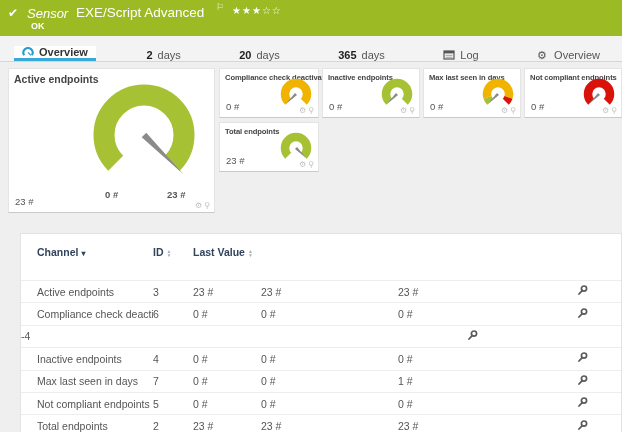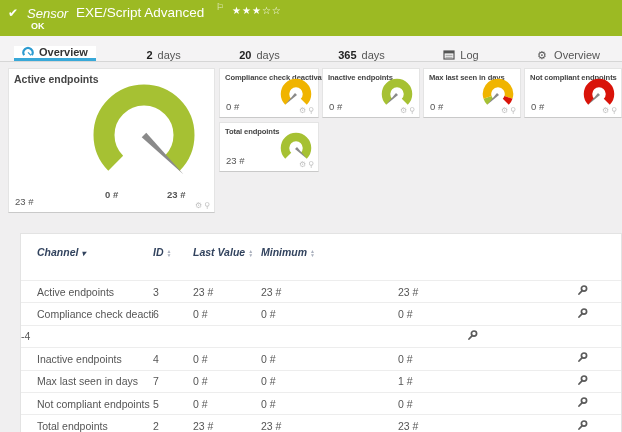--- a/index.html
+++ b/index.html
@@ -36,21 +36,21 @@
   .mini-gauge{position:absolute;right:2px;top:7px;}
   #main-gauge{position:absolute;left:58px;top:14px;}
   .main-scale{position:absolute;top:120px;left:0;width:100%;font-size:9.5px;font-weight:bold;color:#555;}
   .main-scale .smin{position:absolute;left:96px;}
   .main-scale .smax{position:absolute;left:158px;}
   
   .tcard{position:absolute;left:20px;top:233px;width:602px;height:199px;background:#fff;
          border:1px solid #e3e3e3;border-bottom:none;box-sizing:border-box;overflow:hidden;}
   .trow{display:grid;grid-template-columns:132px 40px 68px 137px 150px 70px;align-items:center;}
   .thead{height:46px;align-items:start;padding-top:13px;box-sizing:border-box;}
-  .thead .cell{font-size:10.5px;font-weight:bold;color:#32435e;line-height:11px;font-style:italic;}
+  .thead .cell{font-size:10.5px;font-weight:bold;color:#32435e;line-height:11px;}
   .tbody .trow{height:21.4px;border-top:1px solid #ededed;}
   .cell{padding-right:2px;}
   .cell.c-channel{padding-left:16px;text-align:left;white-space:nowrap;overflow:hidden;}
   .cell.num{text-align:left;}
   .cell.c-act{text-align:center;}
   .tbody .cell{font-size:10.5px;color:#555;}
   .sorters{display:inline-flex;flex-direction:column;vertical-align:middle;margin-left:3px;
            font-size:5px;line-height:4px;color:#aab0bd;}
   .sortdesc{color:#32435e;font-size:8px;margin-left:3px;}
   .wrench{display:inline-flex;width:13px;height:13px;cursor:pointer;}
@@ -198,24 +198,20 @@
   <div class="trow thead" id="thead">
       <div class="cell c-channel sorthdr"><span>Channel</span><span class="sortdesc">▾</span></div>
       <div class="cell num sorthdr"><span>ID</span><span class="sorters">
           <span>▲</span>
           <span>▼</span>
         </span></div>
       <div class="cell num sorthdr"><span>Last Value</span><span class="sorters">
           <span>▲</span>
           <span>▼</span>
         </span></div>
-      <div class="cell num sorthdr"><span>Minimum</span><span class="sorters">
-          <span>▲</span>
-          <span>▼</span>
-        </span></div>
       <div class="cell c-act"></div>
     </div>
   <div class="tbody" id="tbody">
   <div class="trow">
     <div class="cell c-channel">Active endpoints</div>
     <div class="cell num">3</div>
     <div class="cell num">23 #</div>
     <div class="cell num">23 #</div>
     <div class="cell num">23 #</div>
     <div class="cell c-act"><span class="wrench">

